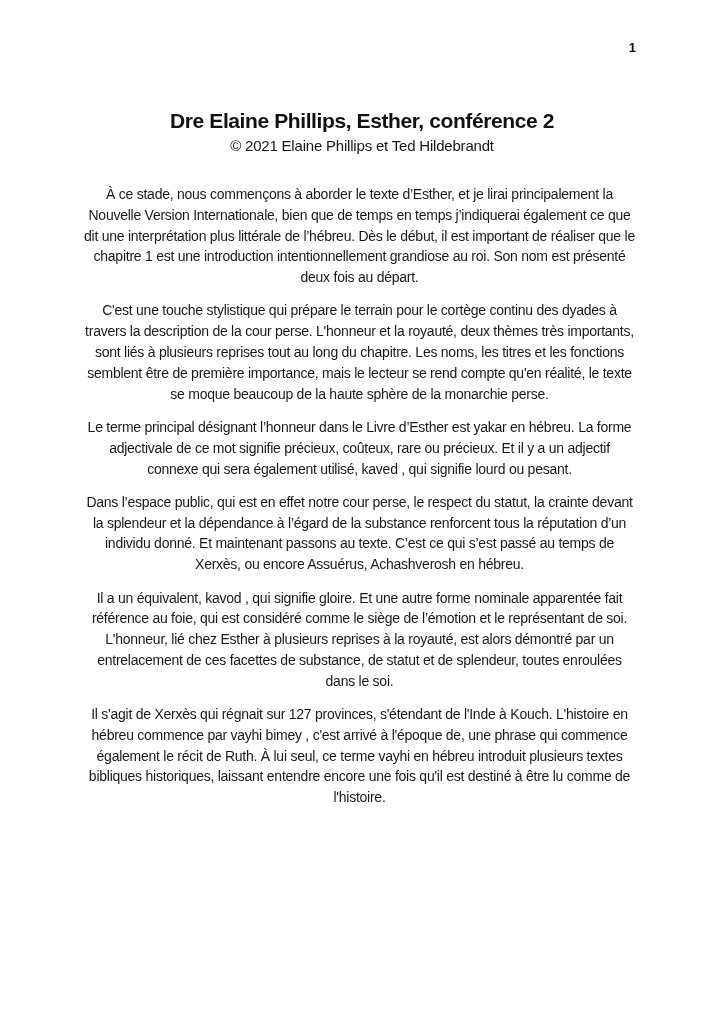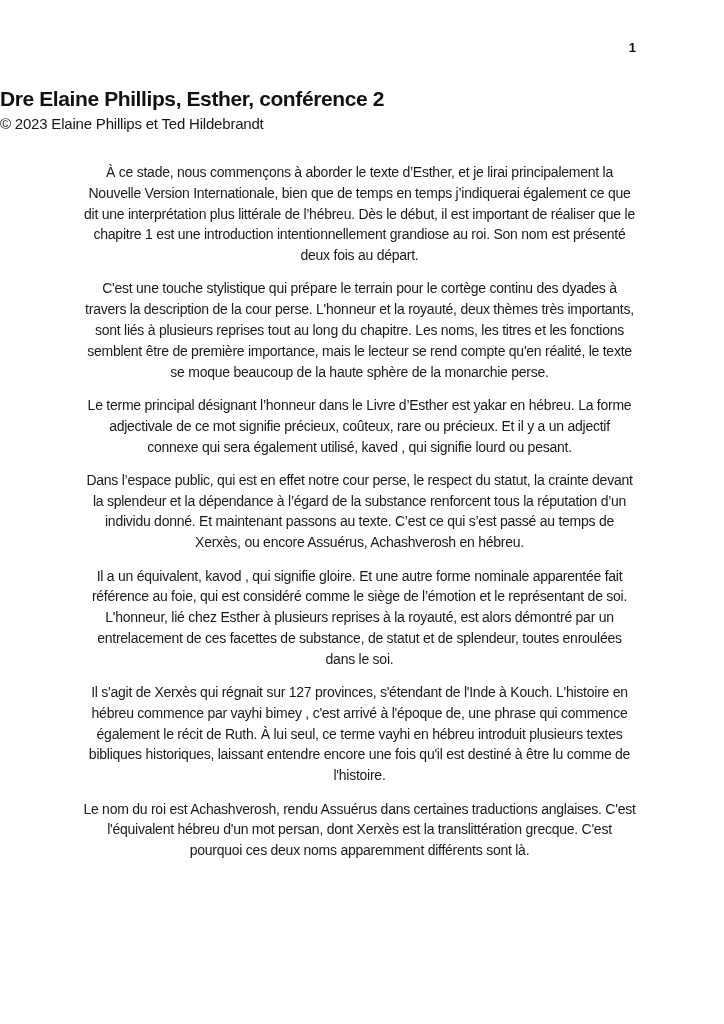--- a/index.html
+++ b/index.html
@@ -18,21 +18,22 @@
   }
   .page-number {
     position: absolute;
     top: 40px;
     right: 88px;
     font-size: 13px;
     font-weight: 700;
     color: #111;
   }
   .header-block {
-    padding-top: 86px;
+    padding-top: 108px;
+    text-align: center;
   }
   .doc-title {
     margin: 0;
     font-size: 21px;
     font-weight: 700;
     letter-spacing: -0.4px;
     line-height: 26px;
     color: #111;
   }
   .doc-copyright {
@@ -56,26 +57,25 @@
 </style>
 </head>
 <body>
 
 <div class="page">
 
   <div class="page-number">1</div>
 
   <div class="header-block">
     <h1 class="doc-title">Dre Elaine Phillips, Esther, conférence 2</h1>
-    <div class="doc-copyright">© 2023 Elaine Phillips et Ted Hildebrandt</div>
+    <div class="doc-copyright">© 2021 Elaine Phillips et Ted Hildebrandt</div>
   </div>
 
   <div class="doc-body">
     <p>À ce stade, nous commençons à aborder le texte d’Esther, et je lirai principalement la Nouvelle Version Internationale, bien que de temps en temps j’indiquerai également ce que dit une interprétation plus littérale de l’hébreu. Dès le début, il est important de réaliser que le chapitre 1 est une introduction intentionnellement grandiose au roi. Son nom est présenté deux fois au départ.</p>
     <p>C'est une touche stylistique qui prépare le terrain pour le cortège continu des dyades à travers la description de la cour perse. L'honneur et la royauté, deux thèmes très importants, sont liés à plusieurs reprises tout au long du chapitre. Les noms, les titres et les fonctions semblent être de première importance, mais le lecteur se rend compte qu'en réalité, le texte se moque beaucoup de la haute sphère de la monarchie perse.</p>
     <p>Le terme principal désignant l’honneur dans le Livre d’Esther est yakar en hébreu. La forme adjectivale de ce mot signifie précieux, coûteux, rare ou précieux. Et il y a un adjectif connexe qui sera également utilisé, kaved , qui signifie lourd ou pesant.</p>
     <p>Dans l’espace public, qui est en effet notre cour perse, le respect du statut, la crainte devant la splendeur et la dépendance à l’égard de la substance renforcent tous la réputation d’un individu donné. Et maintenant passons au texte. C’est ce qui s’est passé au temps de Xerxès, ou encore Assuérus, Achashverosh en hébreu.</p>
     <p>Il a un équivalent, kavod , qui signifie gloire. Et une autre forme nominale apparentée fait référence au foie, qui est considéré comme le siège de l’émotion et le représentant de soi. L'honneur, lié chez Esther à plusieurs reprises à la royauté, est alors démontré par un entrelacement de ces facettes de substance, de statut et de splendeur, toutes enroulées dans le soi.</p>
     <p>Il s'agit de Xerxès qui régnait sur 127 provinces, s'étendant de l'Inde à Kouch. L'histoire en hébreu commence par vayhi bimey , c'est arrivé à l'époque de, une phrase qui commence également le récit de Ruth. À lui seul, ce terme vayhi en hébreu introduit plusieurs textes bibliques historiques, laissant entendre encore une fois qu'il est destiné à être lu comme de l'histoire.</p>
-    <p>Le nom du roi est Achashverosh, rendu Assuérus dans certaines traductions anglaises. C'est l'équivalent hébreu d'un mot persan, dont Xerxès est la translittération grecque. C'est pourquoi ces deux noms apparemment différents sont là.</p>
   </div>
 
 </div>
 
 </body></html>

